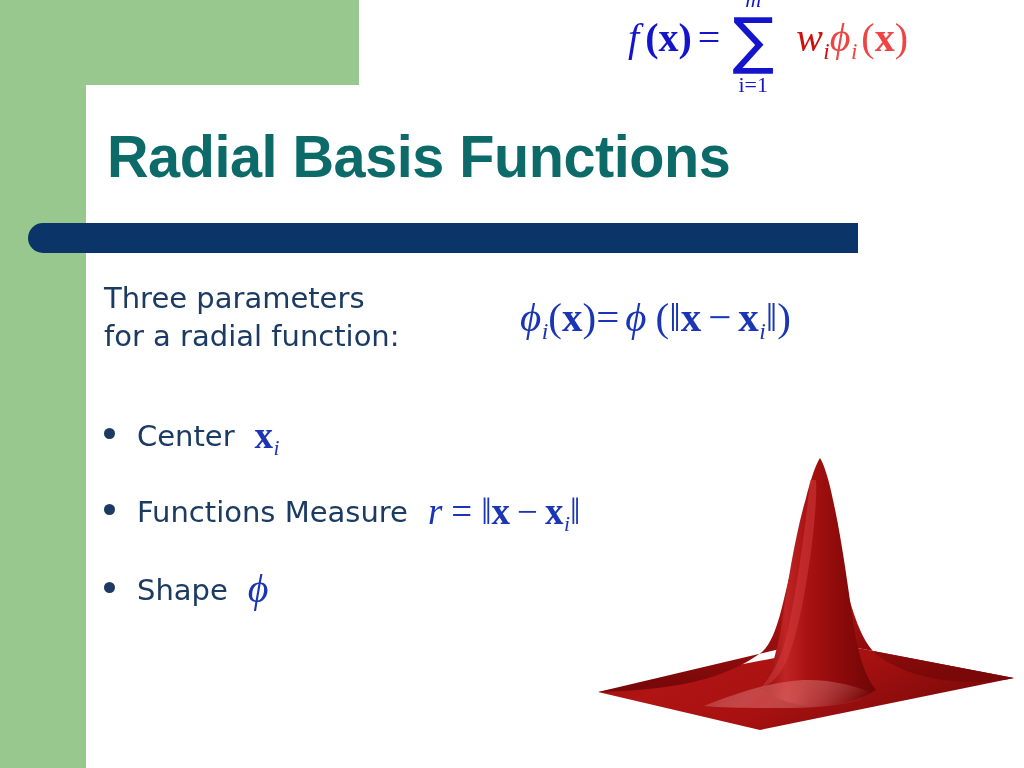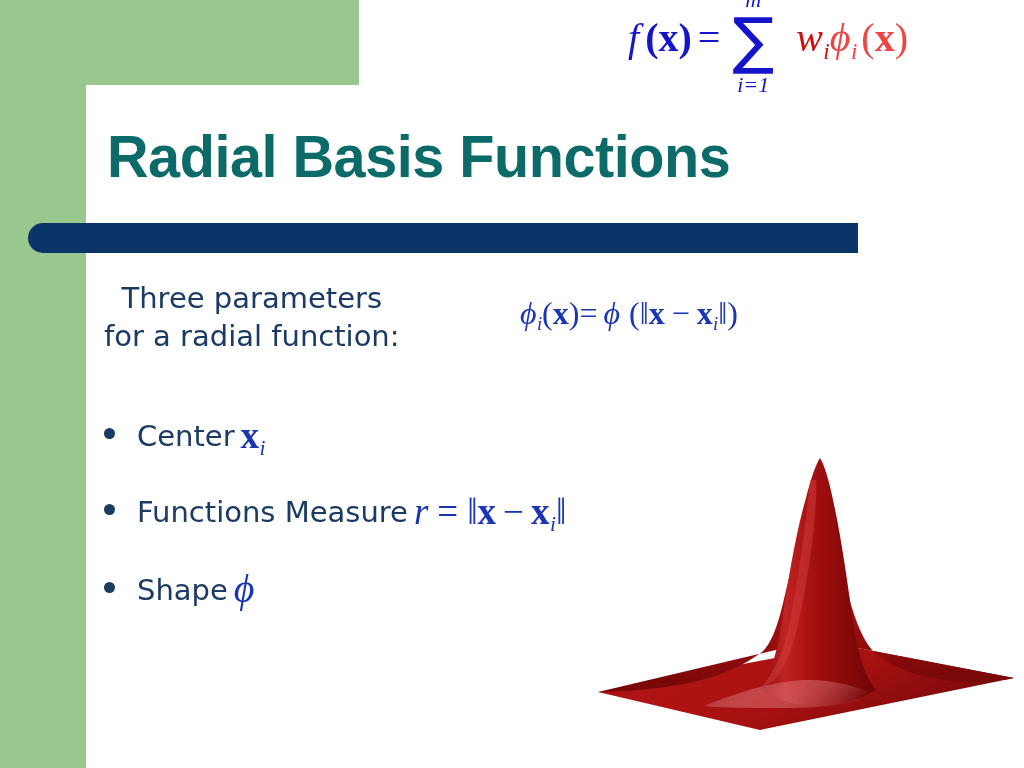--- a/index.html
+++ b/index.html
@@ -104,21 +104,20 @@
     font-size: 22px;
     font-style: italic;
     font-family: "Liberation Serif", serif;
   }
   .sum-lim-bot {
     position: absolute;
     bottom: -27px;
     left: 50%;
     transform: translateX(-50%);
     font-size: 22px;
-    font-style: italic;
     font-family: "Liberation Serif", serif;
     white-space: nowrap;
   }
 
   
   .slide-title {
     position: absolute;
     left: 107px;
     top: 122px;
     font-family: "Liberation Sans Narrow", "Liberation Sans", sans-serif;
@@ -134,28 +133,27 @@
   
   .body-lead {
     position: absolute;
     left: 104px;
     top: 280px;
     font-family: "DejaVu Sans", sans-serif;
     font-size: 29px;
     line-height: 1.30;
     color: #1b3b63;
     white-space: pre-line;
-    text-align: center;
   }
 
   .formula-phi {
     position: absolute;
     left: 520px;
     top: 297px;
-    font-size: 32px;
+    font-size: 41px;
     color: #1a35b5;
   }
 
   
   .bullets {
     position: absolute;
     left: 104px;
     top: 415px;
     width: 690px;
     z-index: 4;
@@ -178,21 +176,21 @@
   .bullet-label {
     font-family: "DejaVu Sans", sans-serif;
     font-size: 29px;
     color: #1b3b63;
     white-space: nowrap;
     text-align: right;
   }
   .bullet-math {
     font-size: 37px;
     color: #1a35b5;
-    margin-left: 6px;
+    margin-left: 20px;
     position: relative;
     top: 2px;
   }
 
   
   .surface-plot {
     position: absolute;
     left: 584px;
     top: 440px;
     width: 440px;

